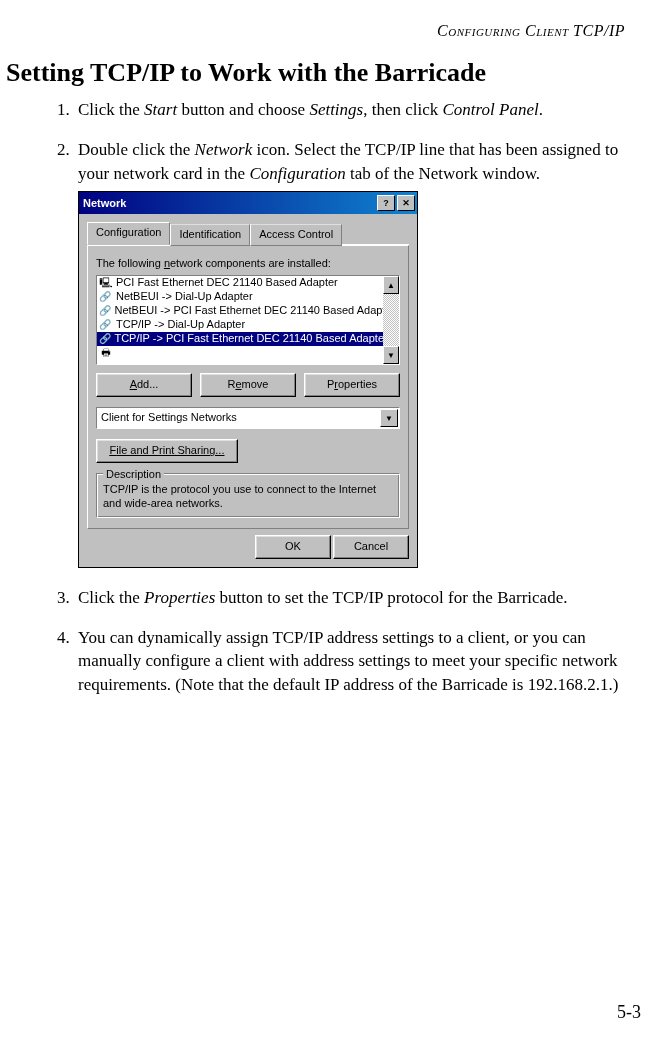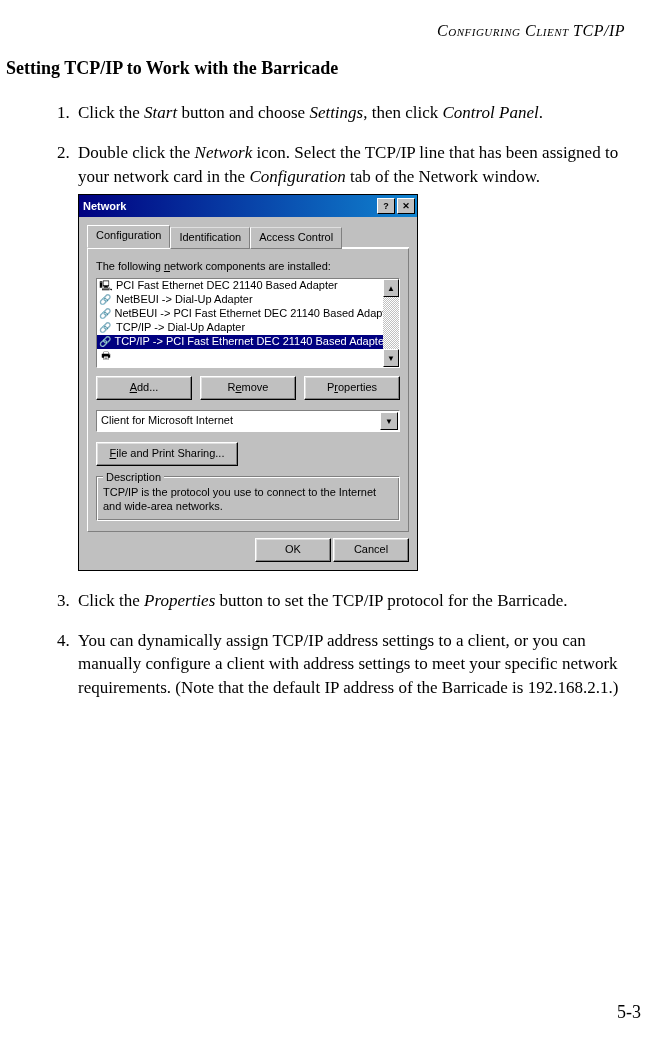--- a/index.html
+++ b/index.html
@@ -20,23 +20,23 @@
   }
   .header {
     text-align: right;
     font-variant: small-caps;
     font-style: italic;
     font-size: 16px;
     margin-bottom: 18px;
     letter-spacing: 0.5px;
   }
   h1 {
-    font-size: 18px;
+    font-size: 26px;
     font-weight: bold;
-    margin: 0 0 22px 0;
+    margin: 0 0 10px 0;
     font-family: Georgia, serif;
   }
   ol {
     margin: 0;
     padding-left: 68px;
     font-size: 17px;
     line-height: 1.4;
   }
   ol li {
     margin-bottom: 16px;
@@ -234,20 +234,21 @@
     border-right: 1px solid #000;
     border-bottom: 1px solid #000;
     display: flex;
     align-items: center;
     justify-content: center;
     font-size: 8px;
   }
   .share-btn {
     width: 140px;
     margin-bottom: 10px;
+    text-decoration: underline;
   }
   .groupbox {
     border: 1px solid #808080;
     border-right: 1px solid #fff;
     border-bottom: 1px solid #fff;
     box-shadow: inset 1px 1px 0 #fff, inset -1px -1px 0 #808080;
     padding: 8px 6px 6px 6px;
     position: relative;
   }
   .groupbox-title {
@@ -343,21 +344,21 @@
                   </div>
                 <div class="win-btn">
                     <span>R<span class="u">e</span>move</span>
                   </div>
                 <div class="win-btn">
                     <span>P<span class="u">r</span>operties</span>
                   </div>
               </div>
 
               <div class="dropdown">
-                <span>Client for Microsoft Internet</span>
+                <span>Client for Settings Networks</span>
                 <div class="dropdown-btn">▼</div>
               </div>
 
               <div class="win-btn share-btn">
                   <span><span class="u">F</span>ile and Print Sharing...</span>
                 </div>
 
               <div class="groupbox">
                 <div class="groupbox-title">Description</div>
                 <div class="groupbox-text">TCP/IP is the protocol you use to connect to the Internet and wide-area networks.</div>

